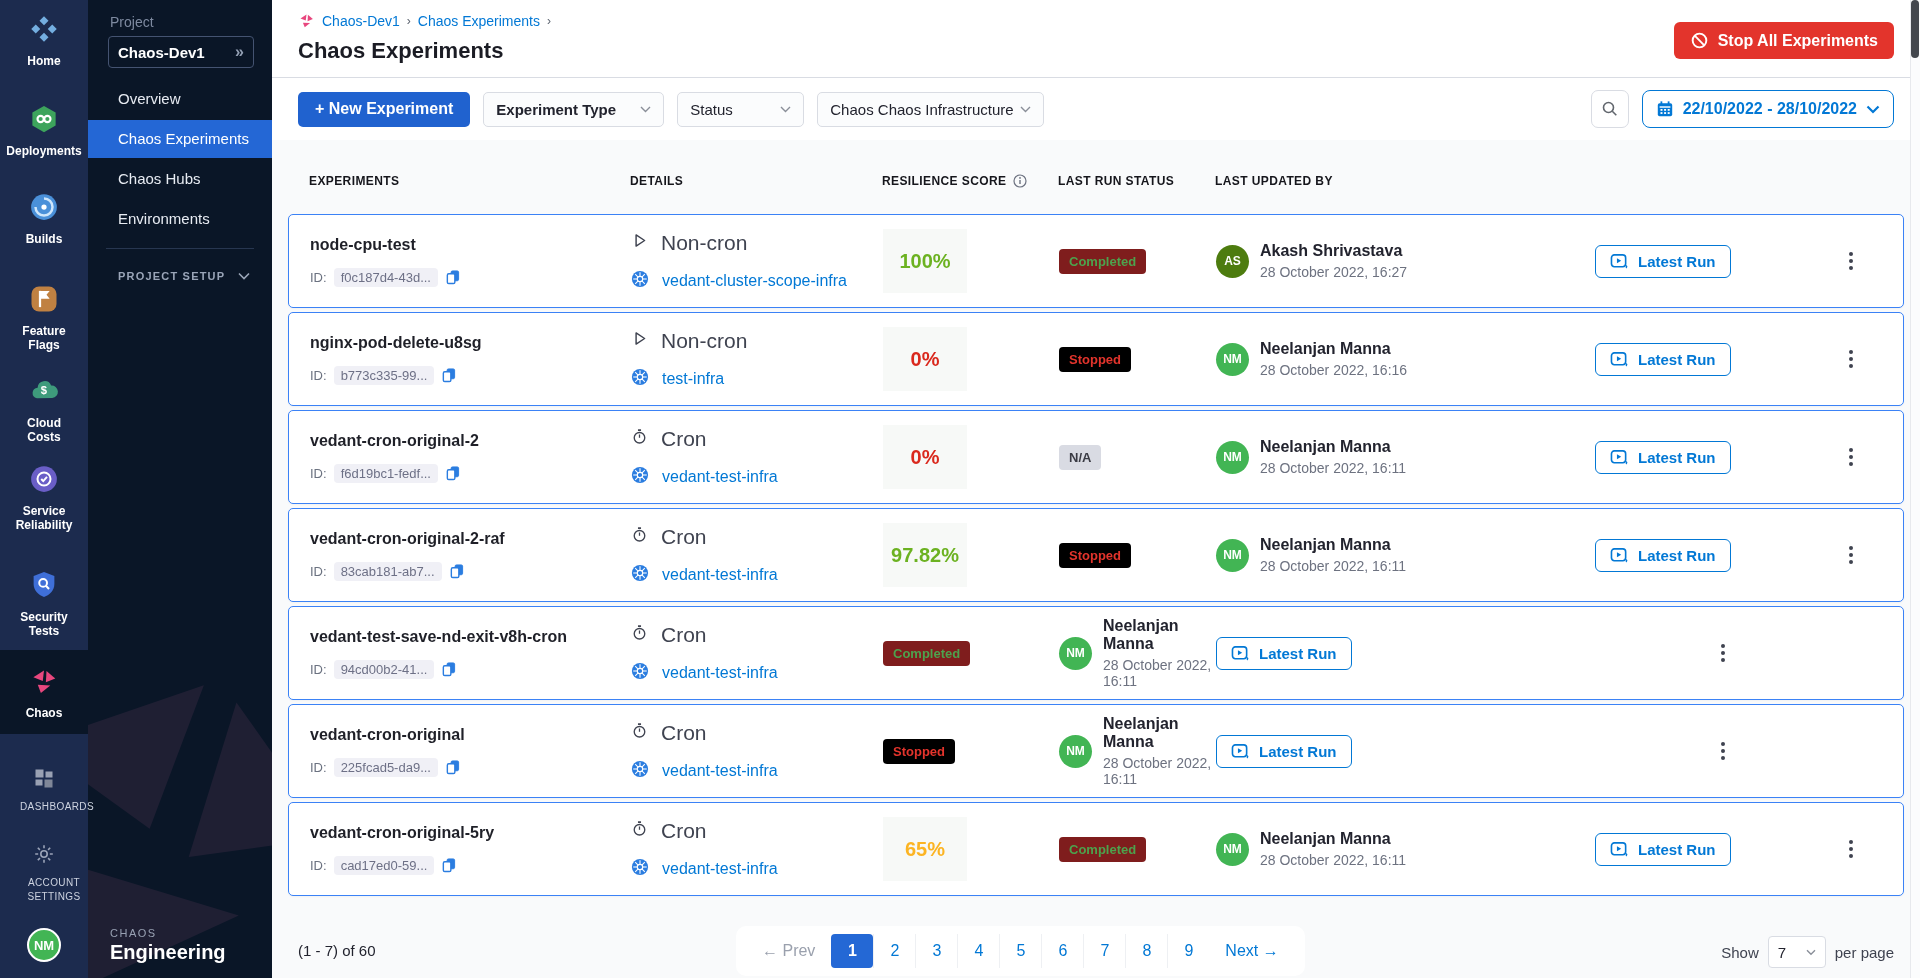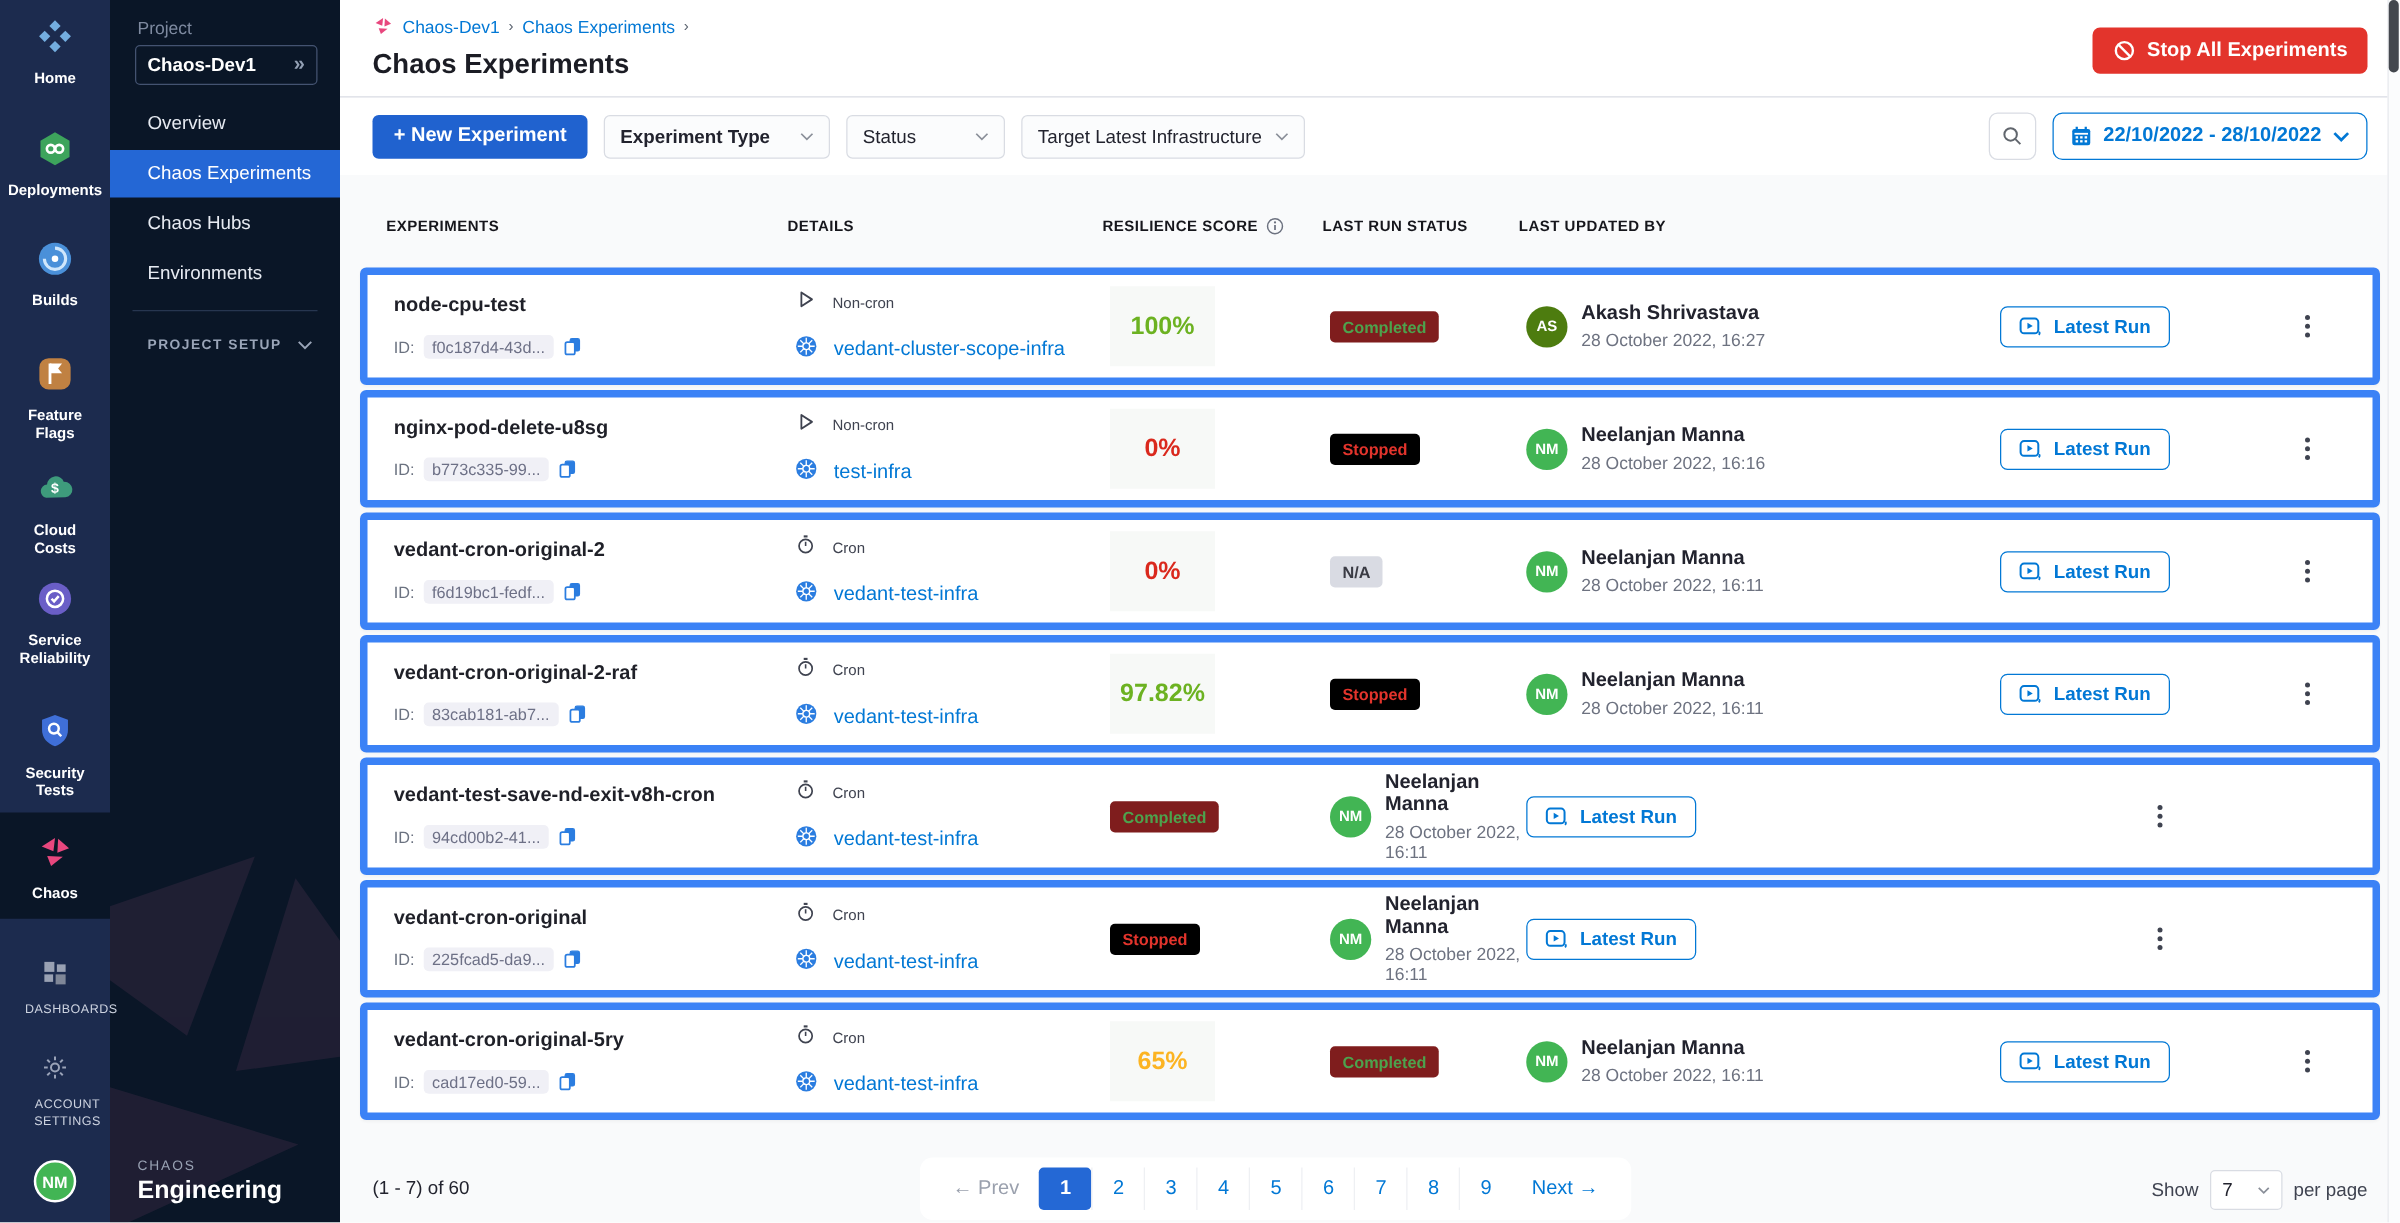--- a/index.html
+++ b/index.html
@@ -58,31 +58,31 @@
     display:flex; align-items:center; justify-content:center; cursor:pointer; }
   .date-btn { height:38px; border:1.6px solid #0278d5; border-radius:8px; background:#fff; color:#0278d5;
     font-size:16px; font-weight:700; display:flex; align-items:center; gap:9px; padding:0 13px; cursor:pointer; font-family:inherit; }
 
   .content { flex:1; background:#f9fafb; padding:0 16px; position:relative; overflow:hidden; }
   .grid-cols { display:grid; grid-template-columns:342px 252px 176px 157px 379px 180px 1fr; align-items:center; }
   .thead { padding:34px 0 26px; }
   .th { font-size:12px; font-weight:700; color:#16161c; letter-spacing:.4px; display:flex; align-items:center; gap:7px; }
   .th:first-child { padding-left:21px; }
 
-  .card { background:#fff; border:6px solid #3b82f6; border-radius:5px; height:94px; margin-bottom:4px;
+  .card { background:#fff; border:1px solid #3b82f6; border-radius:5px; height:94px; margin-bottom:4px;
     box-shadow:0 1px 2px rgba(40,41,61,.04); }
   .cell-exp { padding-left:21px; }
   .exp-name { font-size:16px; font-weight:700; color:#1f2028; }
   .exp-id-row { display:flex; align-items:center; gap:7px; margin-top:14px; }
   .id-label { font-size:13px; color:#6b7280; }
   .id-pill { background:#f0f0f6; border-radius:4px; padding:2px 7px; font-size:13px; color:#6d7086; }
   .copy-btn { cursor:pointer; display:flex; }
   .cell-details .drow { display:flex; align-items:center; gap:13px; }
   .cell-details .drow + .drow { margin-top:15px; }
-  .sched-label { font-size:12px; color:#3f4350; }
+  .sched-label { font-size:21px; color:#3f4350; }
   .infra-link { font-size:16px; color:#0278d5; cursor:pointer; }
   .score-box { width:84px; height:64px; background:#f7f9f7; display:flex; align-items:center; justify-content:center;
     font-size:20px; font-weight:700; }
   .score-green { color:#6cb221; } .score-orange { color:#fcb422; } .score-red { color:#da291d; }
   .status-pill { display:inline-block; font-size:13px; font-weight:700; border-radius:4px; padding:5px 10px; }
   .pill-completed { background:#7f1d1d; color:#4da24d;text-align:right; }
   .pill-stopped  { background:#000000; color:#e3342c; }
   .pill-na       { background:#d9dbe3; color:#3a3b44; }
   .cell-user { display:flex; align-items:center; gap:11px; }
   .user-avatar { width:33px; height:33px; border-radius:50%; color:#fff; font-size:12px; font-weight:700;
@@ -251,21 +251,21 @@
               <path d="M1 1 L5.5 5.5 L10 1" stroke="#8a8f99" stroke-width="1.4" fill="none"></path>
             </svg>
           </div>
           <div class="filter" style="width: 127px;">
             <span>Status</span>
             <svg width="11" height="7" viewBox="0 0 11 7">
               <path d="M1 1 L5.5 5.5 L10 1" stroke="#8a8f99" stroke-width="1.4" fill="none"></path>
             </svg>
           </div>
           <div class="filter" style="width: 227px;">
-            <span>Target Latest Infrastructure</span>
+            <span>Chaos Chaos Infrastructure</span>
             <svg width="11" height="7" viewBox="0 0 11 7">
               <path d="M1 1 L5.5 5.5 L10 1" stroke="#8a8f99" stroke-width="1.4" fill="none"></path>
             </svg>
           </div>
         </span>
       <span class="toolbar-spacer"></span>
       <button class="search-btn">
         <svg width="18" height="18" viewBox="0 0 18 18">
           <circle cx="7.5" cy="7.5" r="5" fill="none" stroke="#61666d" stroke-width="1.6"></circle>
           <line x1="11.3" y1="11.3" x2="15.3" y2="15.3" stroke="#61666d" stroke-width="1.6"></line>

